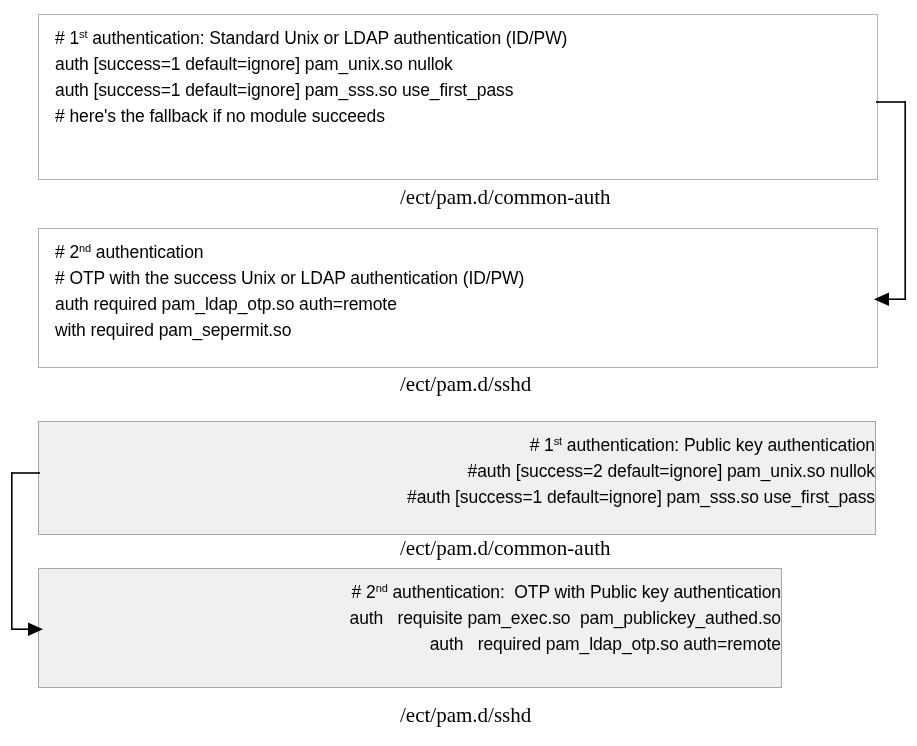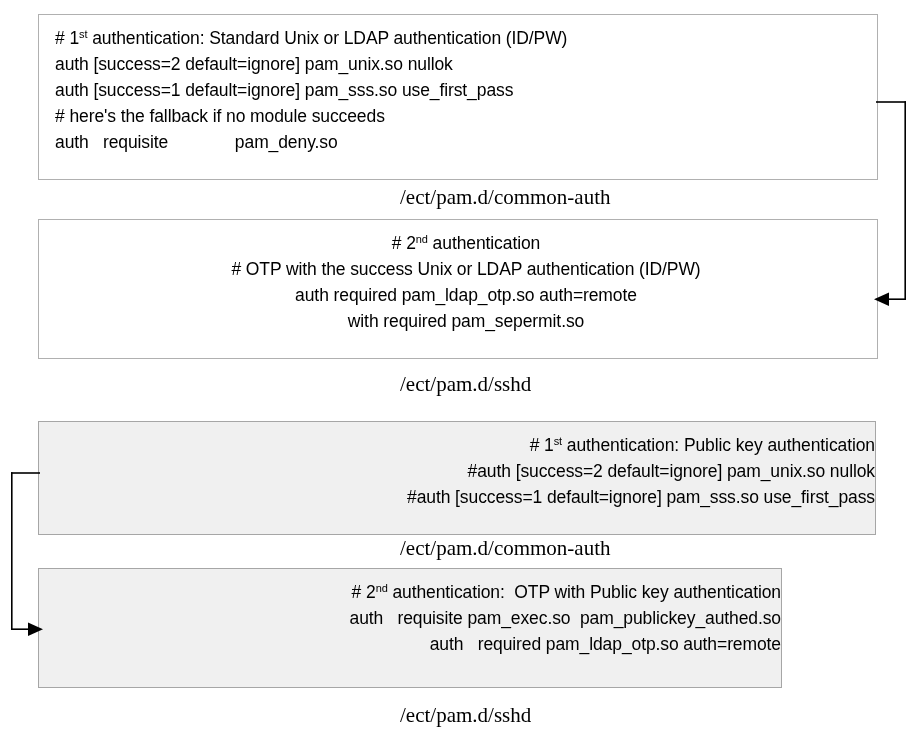--- a/index.html
+++ b/index.html
@@ -70,28 +70,27 @@
     fill: #000000;
   }
 </style>
 </head>
 <body>
 
 <div id="canvas">
 
   <div class="code-box" id="box1" style="left:38px; top:14px; width:840px; height:166px;">
     <div class="code-line"><span># 1</span><sup>st</sup><span> authentication: Standard Unix or LDAP authentication (ID/PW)</span></div>
-    <div class="code-line"><span>auth [success=2 default=ignore] pam_unix.so nullok</span></div>
+    <div class="code-line"><span>auth [success=1 default=ignore] pam_unix.so nullok</span></div>
     <div class="code-line"><span>auth [success=1 default=ignore] pam_sss.so use_first_pass</span></div>
     <div class="code-line"><span># here's the fallback if no module succeeds</span></div>
-    <div class="code-line"><span>auth   requisite              pam_deny.so</span></div>
   </div>
   <div class="caption" style="left:400px; top:184px; width:478px;">/ect/pam.d/common-auth</div>
 
-  <div class="code-box" id="box2" style="left:38px; top:219px; width:840px; height:140px;text-align:center;">
+  <div class="code-box" id="box2" style="left:38px; top:228px; width:840px; height:140px;">
     <div class="code-line"><span># 2</span><sup>nd</sup><span> authentication</span></div>
     <div class="code-line"><span># OTP with the success Unix or LDAP authentication (ID/PW)</span></div>
     <div class="code-line"><span>auth required pam_ldap_otp.so auth=remote</span></div>
     <div class="code-line"><span>with required pam_sepermit.so</span></div>
   </div>
   <div class="caption" style="left:400px; top:371px; width:478px;">/ect/pam.d/sshd</div>
 
   <div class="code-box shaded" id="box3" style="left:38px; top:421px; width:838px; height:114px;">
     <div class="code-line"><span># 1</span><sup>st</sup><span> authentication: Public key authentication</span></div>
     <div class="code-line"><span>#auth [success=2 default=ignore] pam_unix.so nullok</span></div>

